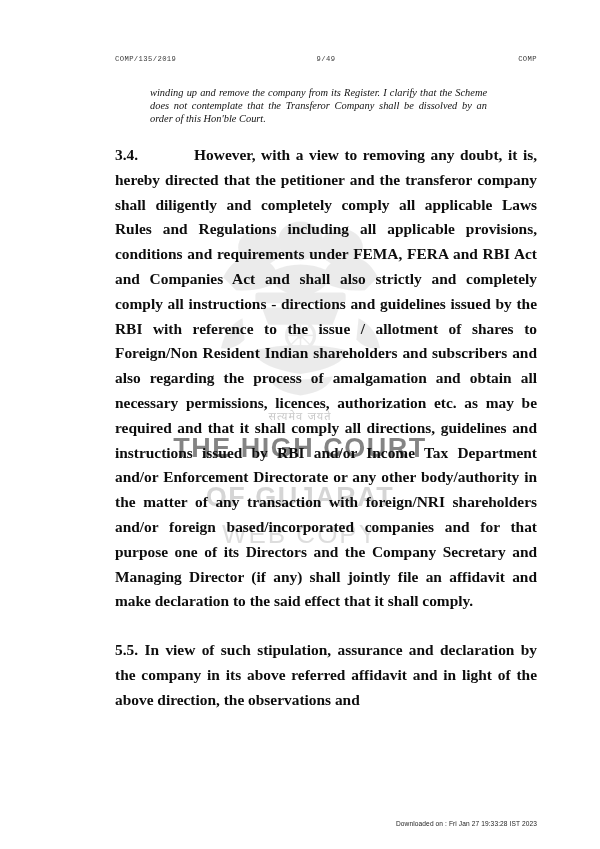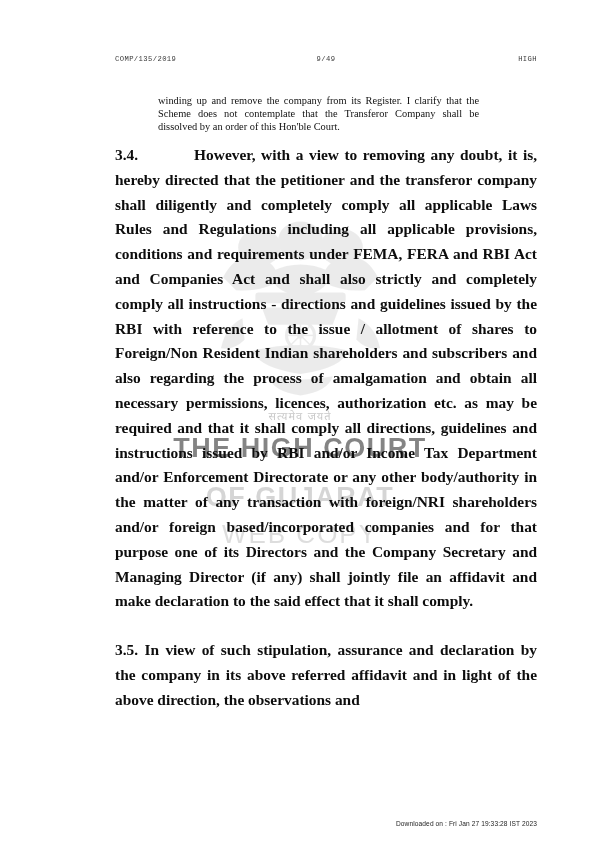--- a/index.html
+++ b/index.html
@@ -106,21 +106,22 @@
     position: absolute;
     left: 150px;
     top: 86px;
     width: 337px;
     font-size: 10.4px;
     line-height: 13.2px;
     text-align: justify;
     color: #111111;
   }
   .quote-block p {
-    margin: 8px;
+    margin: 0;
+    font-style: italic;
   }
 
   
   .body {
     position: absolute;
     left: 115px;
     top: 143px;
     width: 422px;
     font-weight: bold;
   }
@@ -192,29 +193,29 @@
     <div class="wm-line1">THE HIGH COURT</div>
     <div class="wm-line2">OF GUJARAT</div>
     <div class="wm-line3">WEB COPY</div>
   </div>
 
   <div class="content">
 
     <div class="run-header">
       <span>COMP/135/2019</span>
       <span class="center">9/49</span>
-      <span>HIGH</span>
+      <span>COMP</span>
     </div>
 
     <div class="quote-block">
       <p>winding up and remove the company from its Register. I clarify that the Scheme does not contemplate that the Transferor Company shall be dissolved by an order of this Hon'ble Court.</p>
     </div>
 
     <div class="body">
       <p class="para"><span>3.4.</span><span class="num-gap"></span><span>However, with a view to removing any doubt, it is, hereby directed that the petitioner and the transferor company shall diligently and completely comply all applicable Laws Rules and Regulations including all applicable provisions, conditions and requirements under FEMA, FERA and RBI Act and Companies Act and shall also strictly and completely comply all instructions - directions and guidelines issued by the RBI with reference to the issue / allotment of shares to Foreign/Non Resident Indian shareholders and subscribers and also regarding the process of amalgamation and obtain all necessary permissions, licences, authorization etc. as may be required and that it shall comply all directions, guidelines and instructions issued by RBI and/or Income Tax Department and/or Enforcement Directorate or any other body/authority in the matter of any transaction with foreign/NRI shareholders and/or foreign based/incorporated companies  and for that purpose one of its Directors and the Company Secretary and Managing Director (if any) shall jointly file an affidavit and make declaration to the said effect that it shall comply.</span></p>
 
-      <p class="para spaced"><span>3.5.</span>&nbsp;<span>In view of such stipulation, assurance and declaration by the company in its above referred affidavit and in light of the above direction, the observations and</span></p>
+      <p class="para spaced"><span>5.5.</span>&nbsp;<span>In view of such stipulation, assurance and declaration by the company in its above referred affidavit and in light of the above direction, the observations and</span></p>
     </div>
 
     <div class="footer">Downloaded on : Fri Jan 27 19:33:28 IST 2023</div>
 
   </div>
 </div>
 
 </body></html>

